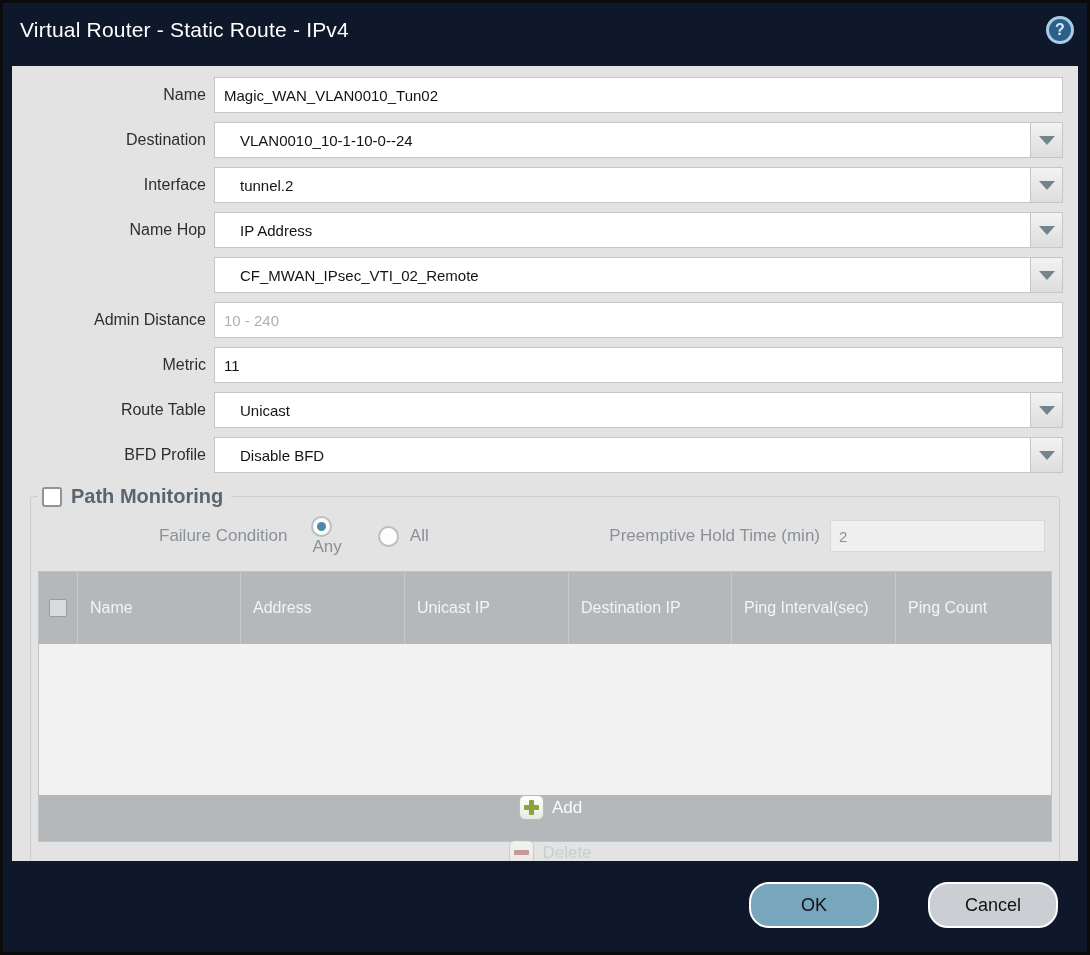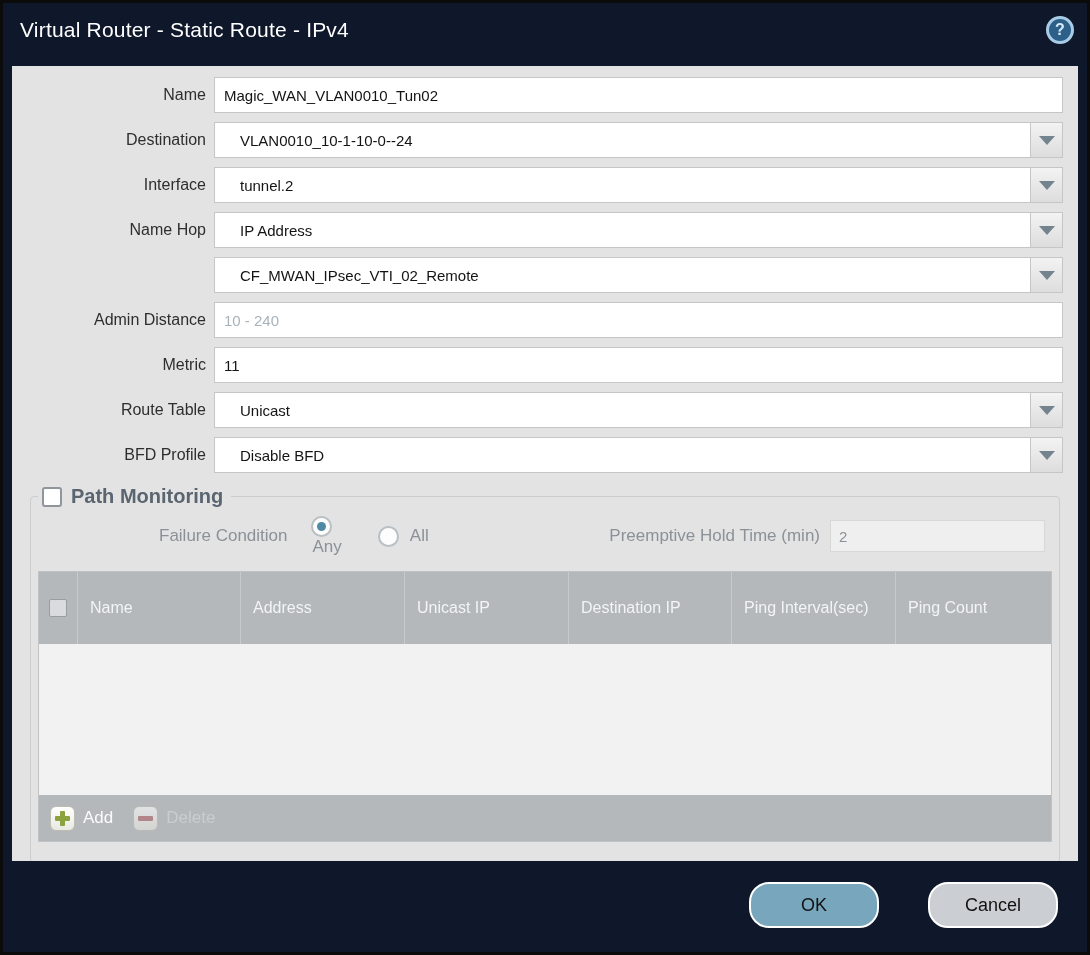--- a/index.html
+++ b/index.html
@@ -55,21 +55,21 @@
              border-left:1px solid #c6cacc; overflow:hidden; }
   .gh-c0 { width:38px; flex:none; justify-content:center; padding-left:0; border-left:none; }
   .gh-c1 { width:163px; flex:none; }
   .gh-c2 { width:164px; flex:none; }
   .gh-c3 { width:164px; flex:none; }
   .gh-c4 { width:163px; flex:none;text-align:right; }
   .gh-c5 { width:164px; flex:none; padding-right:10px; }
   .gh-c6 { flex:1; }
   .gh-check { width:18px; height:18px; background:#d9dbdd; border:1px solid #989da1; border-radius:2px; cursor:pointer; }
   .grid-body { height:151px; background:#f2f2f2; }
-  .grid-footer { height:46px; background:#b4b8bb; display:flex; align-items:center; padding-left:11px; gap:20px; }
+  .grid-footer { height:46px; background:#b4b8bb; display:flex; align-items:center; padding-left:11px; gap:20px;flex-direction:column; }
   .gf-btn { display:flex; align-items:center; gap:8px; cursor:pointer; }
   .icon-sq { width:25px; height:25px; border-radius:6px; background:linear-gradient(#ffffff,#e9e9e2);
              border:1px solid #bcbcb2; position:relative; flex:none; }
   .plus::before, .plus::after { content:''; position:absolute; background:#8ba23e; border-radius:1px; }
   .plus::before { width:15px; height:5px; left:4px; top:9px; }
   .plus::after  { width:5px; height:15px; left:9px; top:4px; }
   .minus::before { content:''; position:absolute; width:15px; height:5px; left:4px; top:9px; background:#b2646a; border-radius:1px; }
   .gf-add-label { color:#fbfbfb; font-size:17px; }
   .gf-btn.disabled { cursor:default; }
   .gf-btn.disabled .icon-sq { opacity:.6; }

